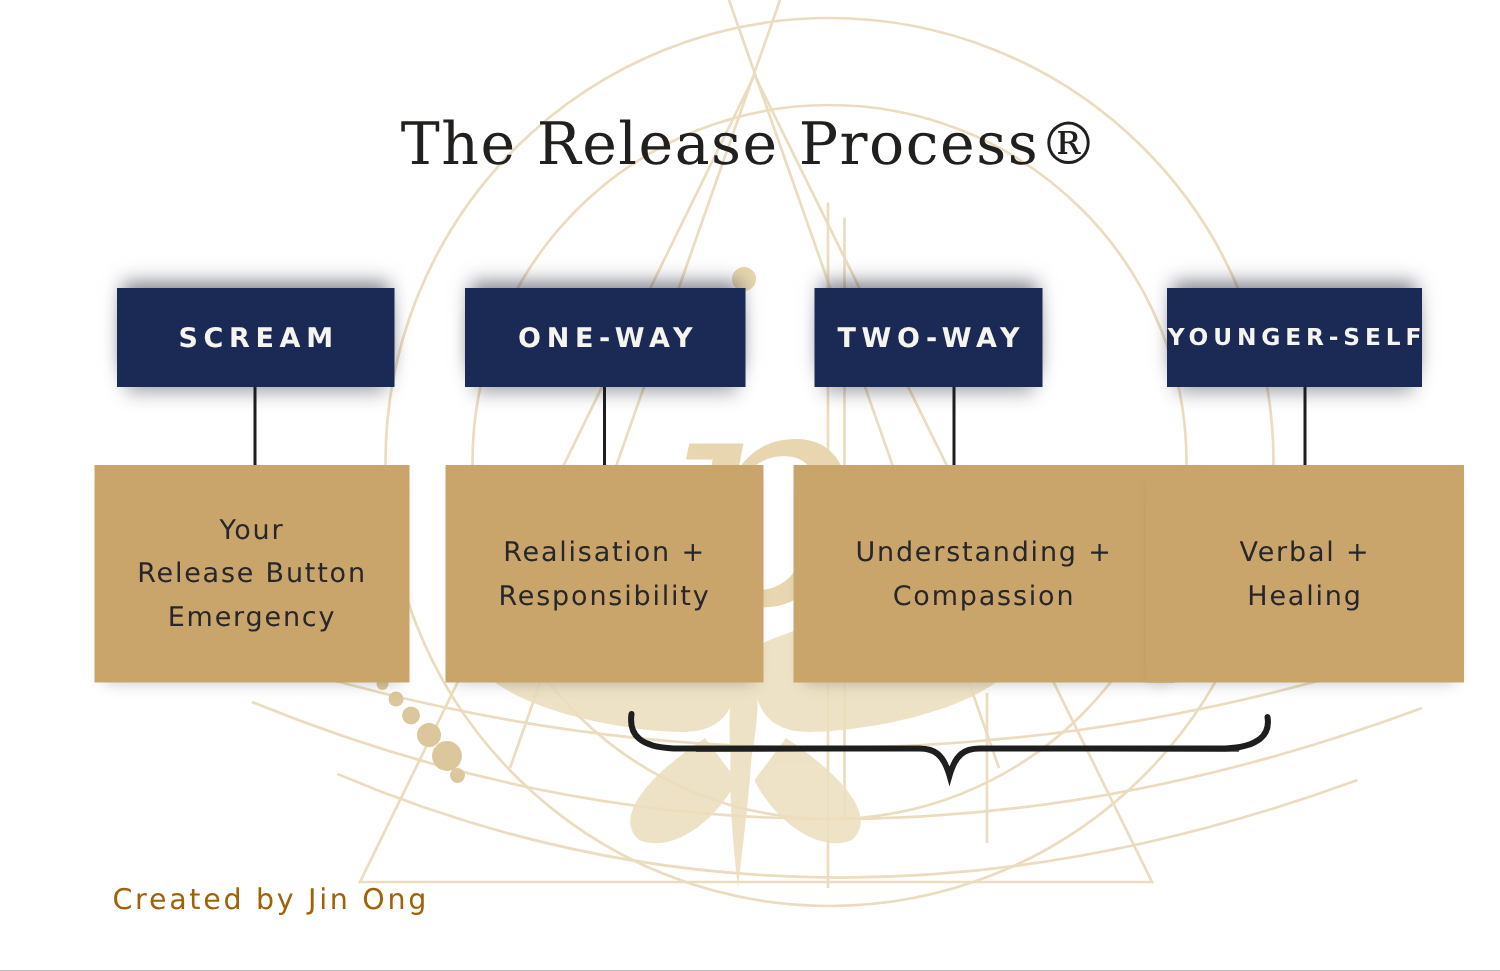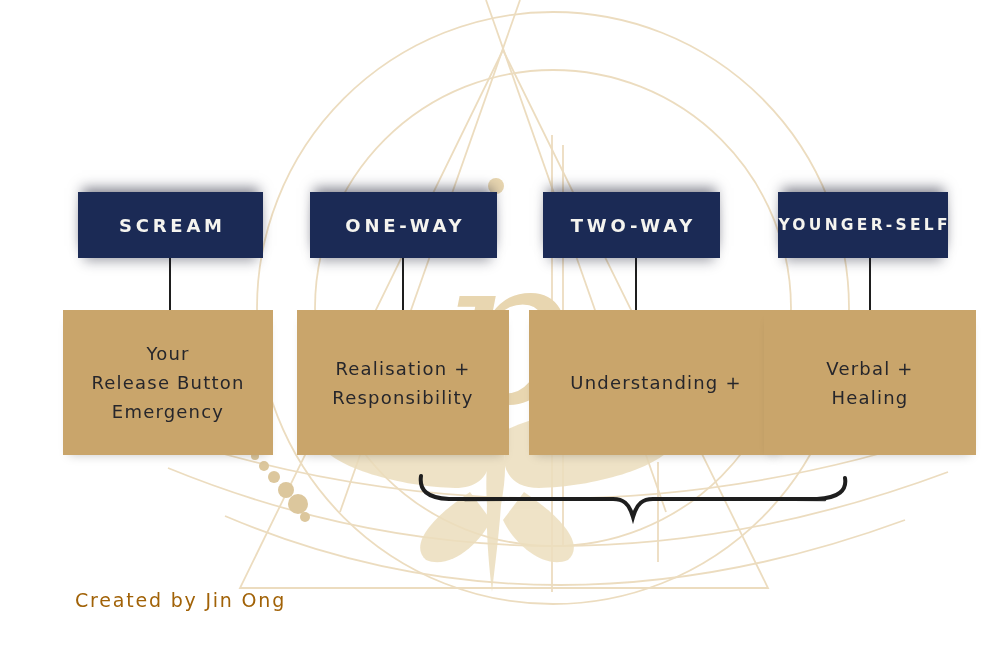--- a/index.html
+++ b/index.html
@@ -88,46 +88,48 @@
       <circle cx="286" cy="490" r="8"></circle>
         <circle cx="298" cy="504" r="10"></circle>
       <circle cx="305" cy="517" r="5"></circle>
     </g>
     <g>
       <circle cx="496" cy="186" r="8" fill="#e8d6b0"></circle>
       <text x="505" y="402" font-family="DejaVu Serif, serif" font-style="italic" font-size="205" fill="#e8d6b0" text-anchor="middle">p</text>
     </g>
   </svg>
 
+  <div class="title">The Release Process®</div>
 
   <div class="stage-box" style="left:78px;width:185px">
     <span class="stage-label">SCREAM</span>
   </div>
   <div class="connector" style="left:169px"></div>
   <div class="desc-box" style="left:63px;width:210px">
     <span class="desc-line">Your</span>
     <span class="desc-line">Release Button</span>
     <span class="desc-line">Emergency</span>
   </div>
 
   <div class="stage-box" style="left:310px;width:187px">
     <span class="stage-label">ONE-WAY</span>
   </div>
   <div class="connector" style="left:402px"></div>
   <div class="desc-box" style="left:297px;width:212px">
     <span class="desc-line">Realisation +</span>
     <span class="desc-line">Responsibility</span>
   </div>
 
-  <div class="stage-box" style="left:543px;width:177px">
+  <div class="stage-box" style="left:543px;width:152px">
     <span class="stage-label">TWO-WAY</span>
   </div>
   <div class="connector" style="left:635px"></div>
   <div class="desc-box" style="left:529px;width:254px">
     <span class="desc-line">Understanding +</span>
+    <span class="desc-line">Compassion</span>
   </div>
 
   <div class="stage-box" style="left:778px;width:170px">
     <span class="stage-label compact">YOUNGER-SELF</span>
   </div>
   <div class="connector" style="left:869px"></div>
   <div class="desc-box" style="left:764px;width:212px">
     <span class="desc-line">Verbal +</span>
     <span class="desc-line">Healing</span>
   </div>

